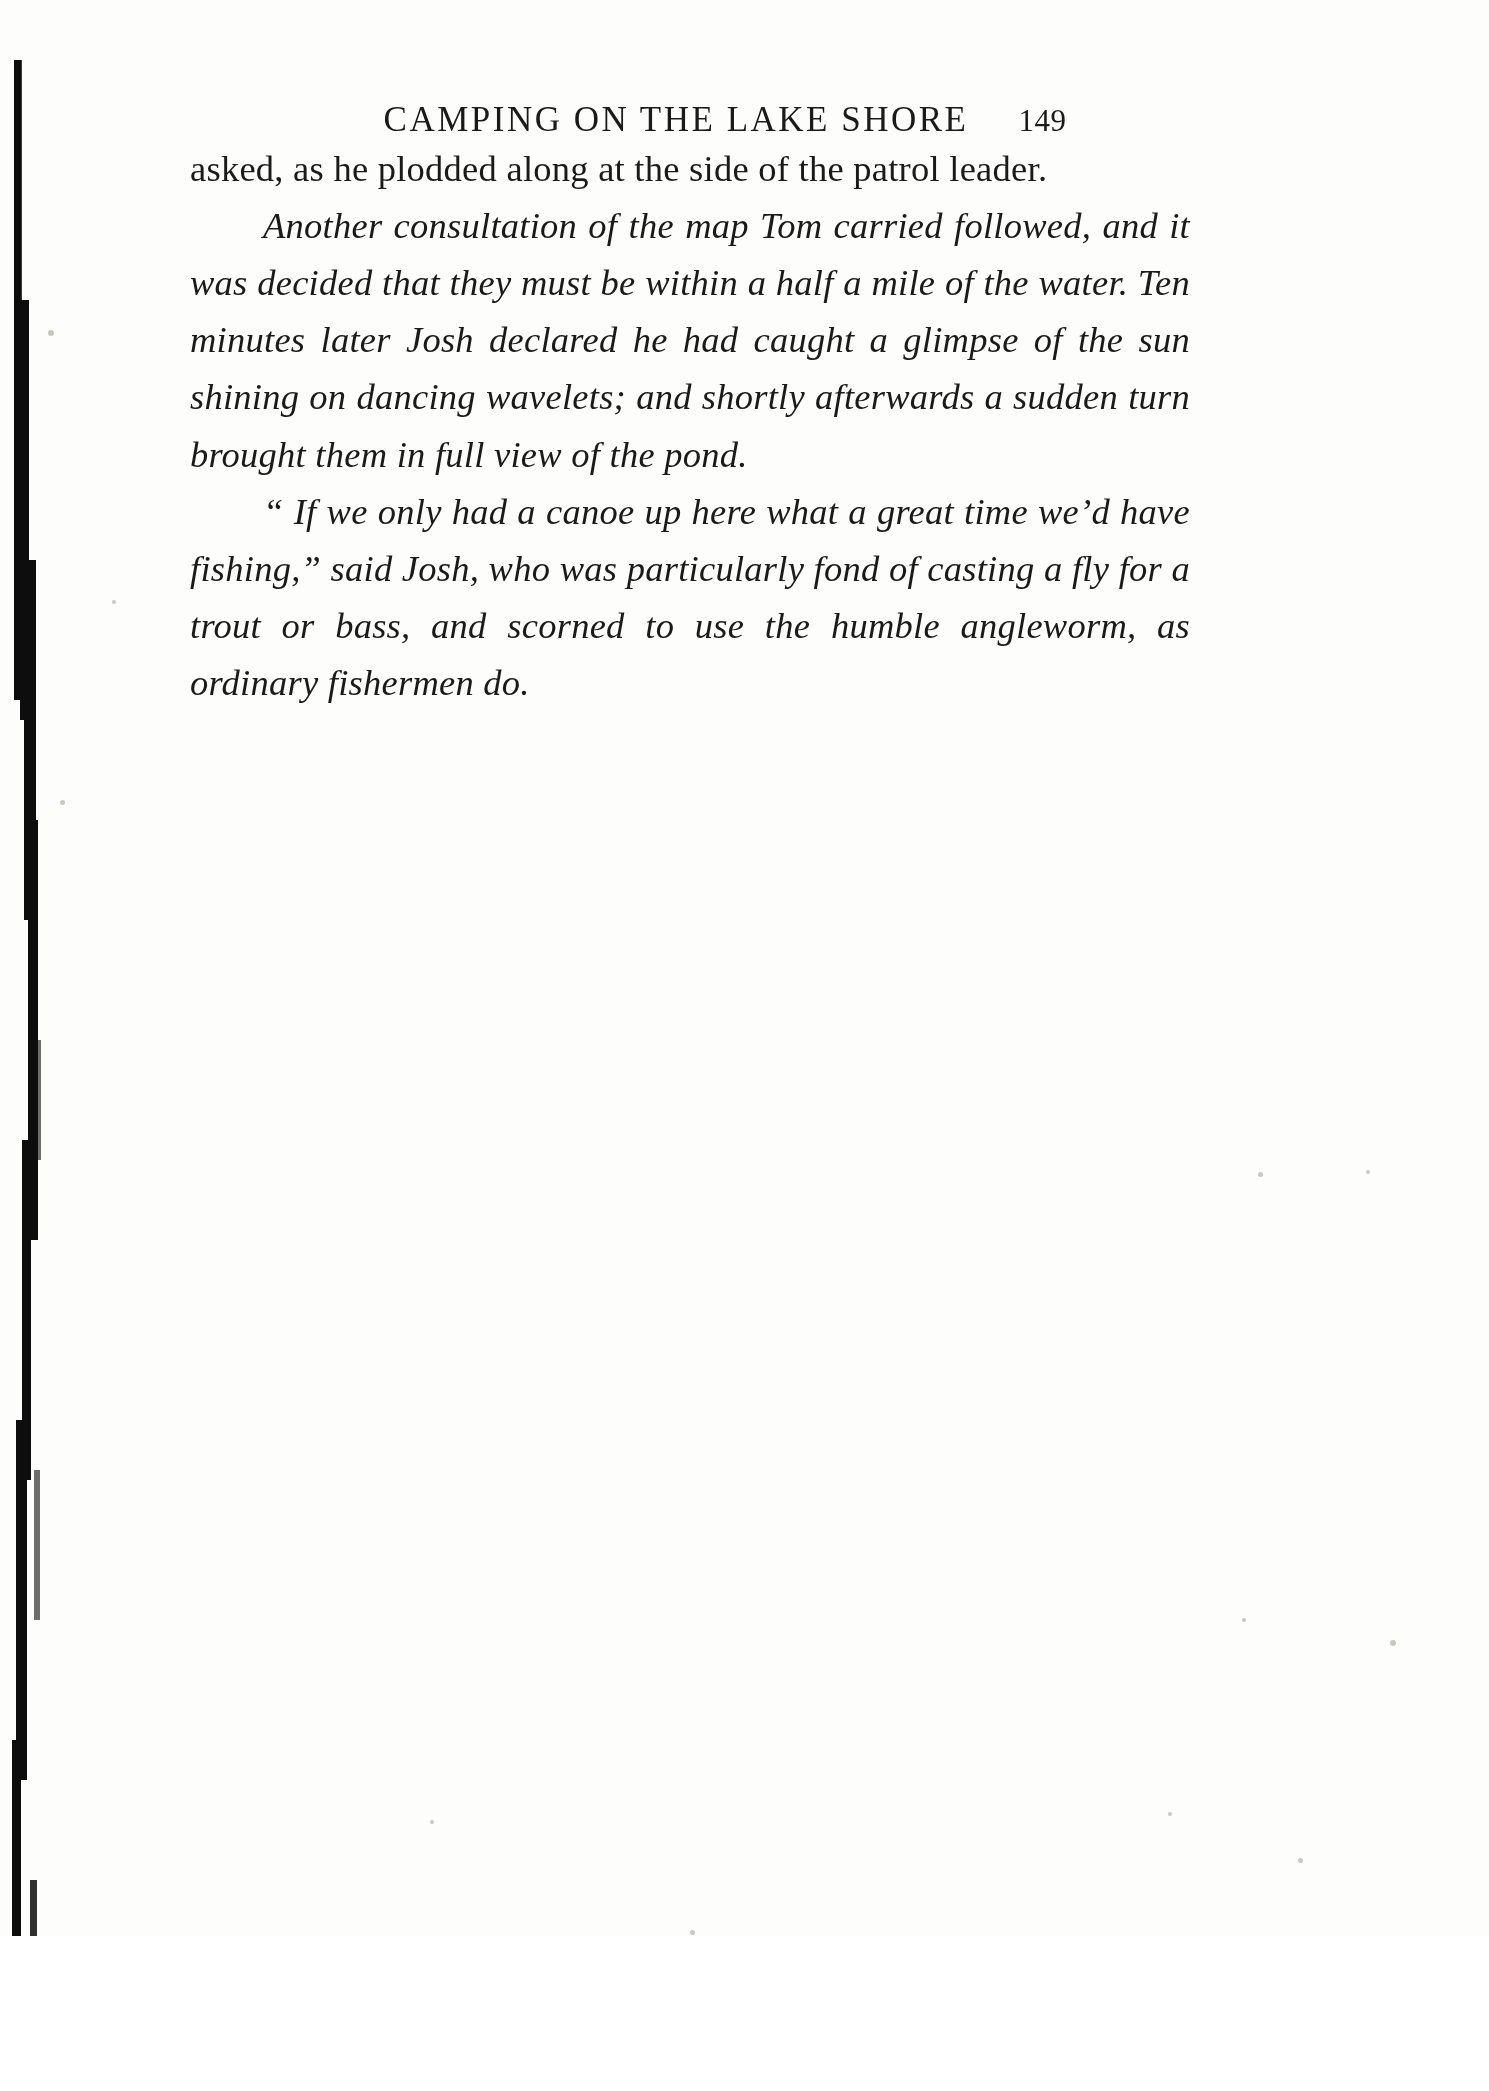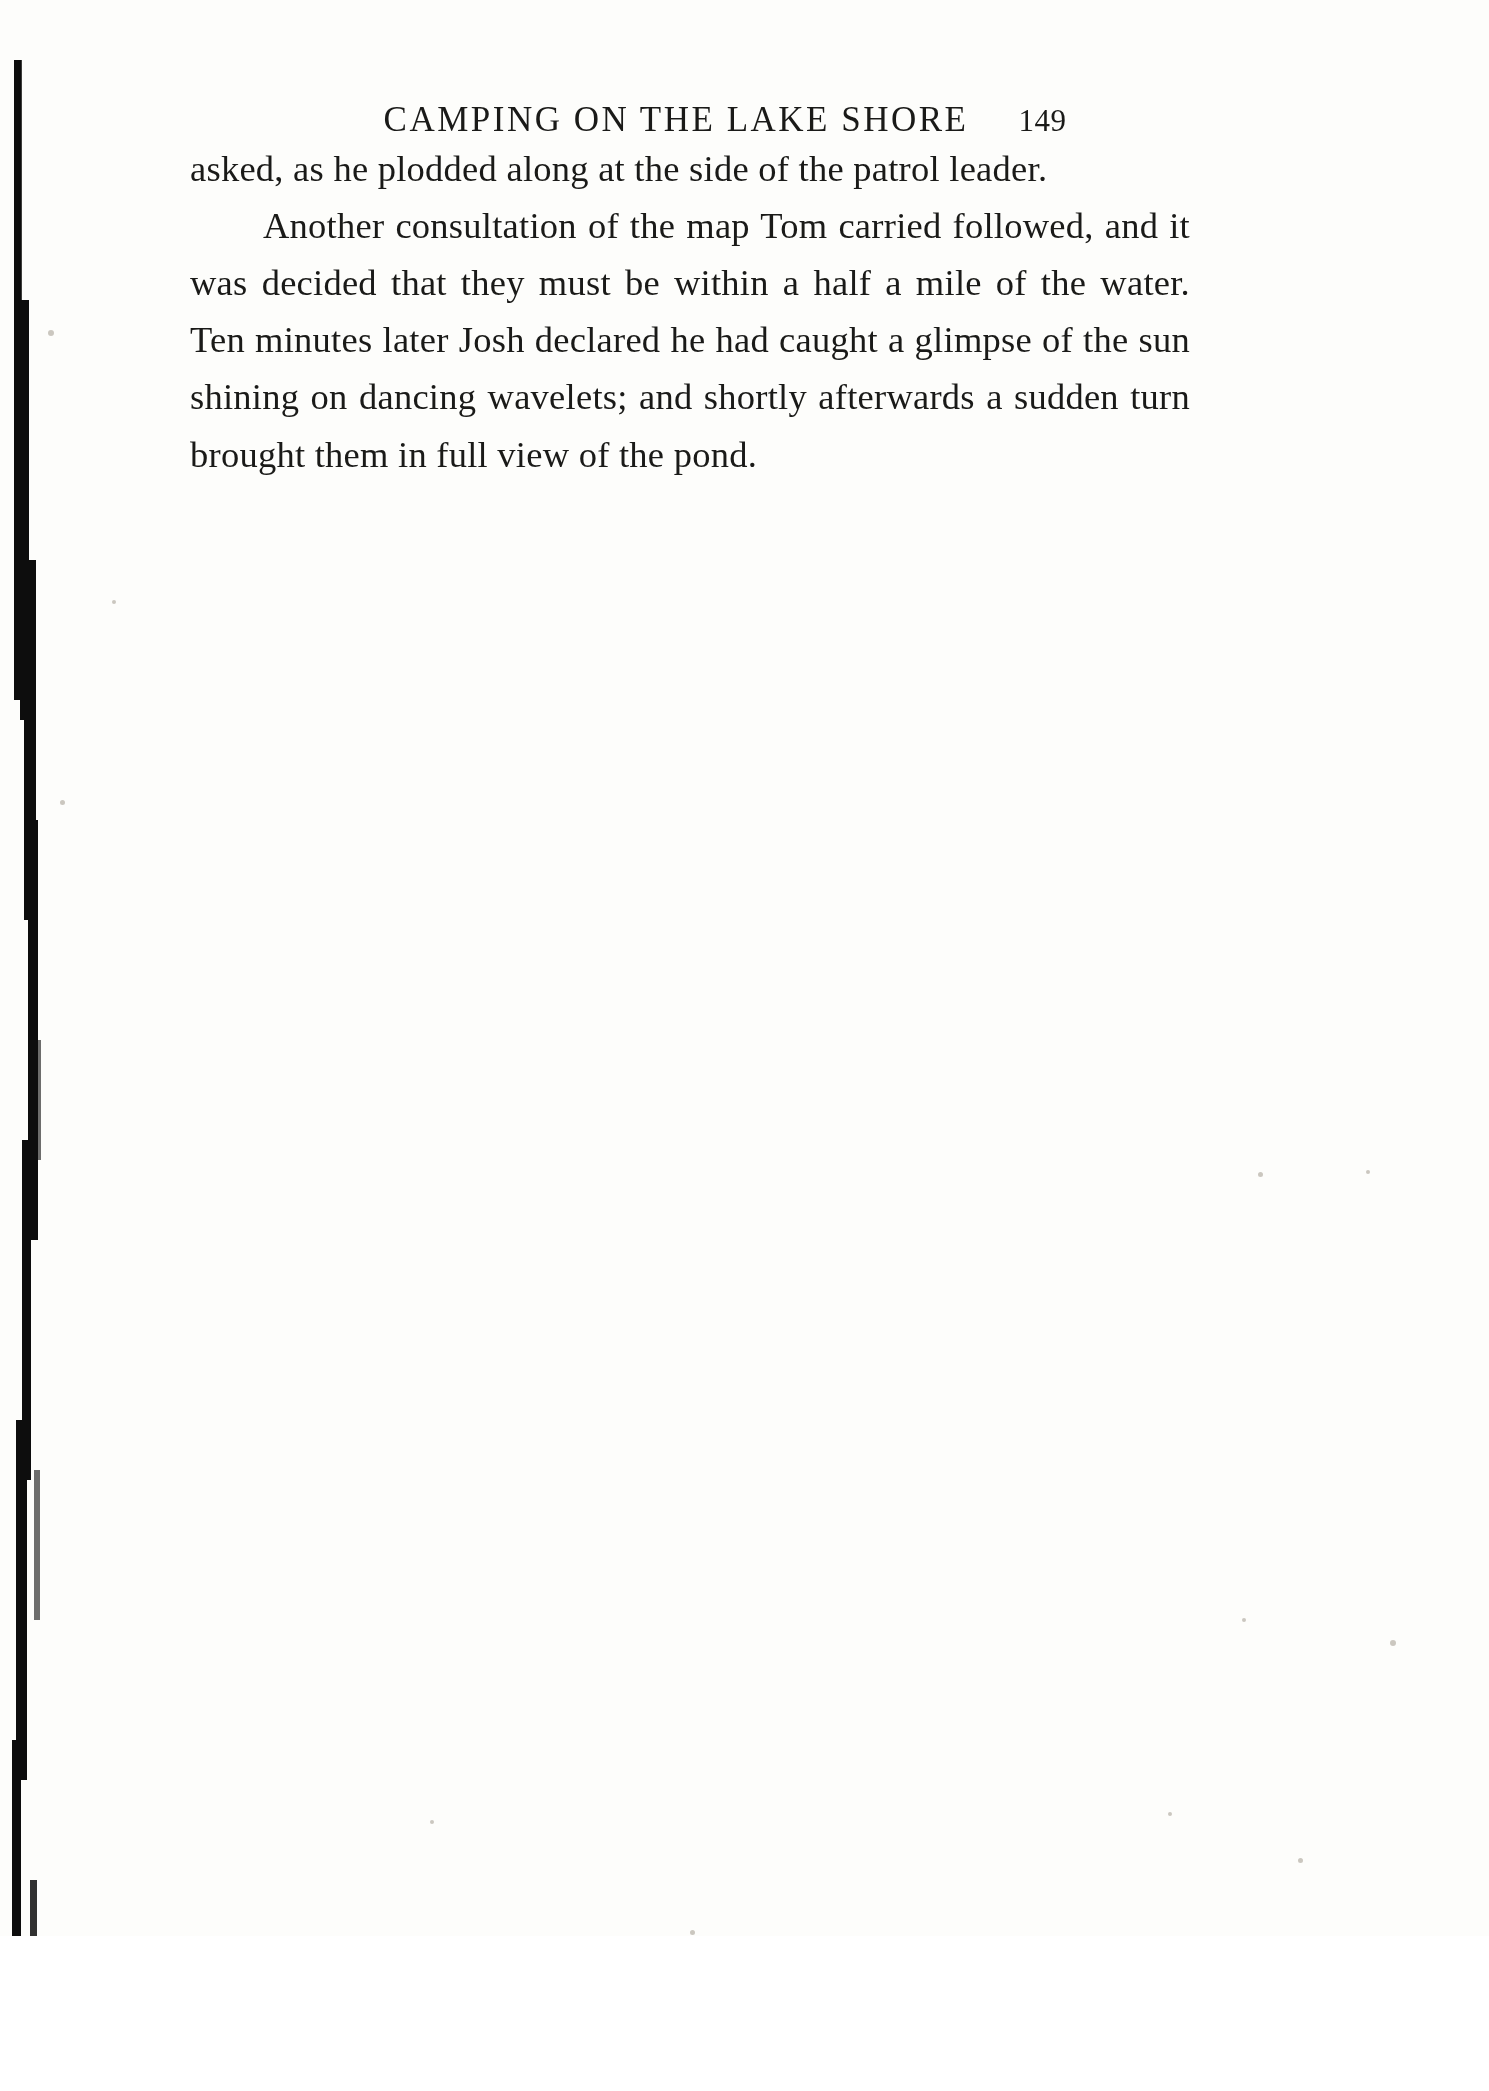--- a/index.html
+++ b/index.html
@@ -70,20 +70,21 @@
     text-align: justify;
     text-justify: inter-word;
     letter-spacing: 0.25px;
   }
   .body-text p {
     margin: 0;
     text-indent: 0;
   }
   .body-text p.ind {
     text-indent: 2.0em;
+    font-style: italic;
   }
   .body-text p.noj {
     text-align: left;
   }
 </style>
 </head>
 <body>
 
 <div id="page">
 
@@ -118,16 +119,17 @@
   <div class="page-inner">
 
     <div class="running-head">
       <span class="rh-title">CAMPING ON THE LAKE SHORE</span>
       <span class="rh-folio">149</span>
     </div>
 
     <div class="body-text" id="body-text">
         <p class="">asked, as he plodded along at the side of the patrol leader.</p>
         <p class="ind ">Another consultation of the map Tom carried followed, and it was decided that they must be within a half a mile of the water.  Ten minutes later Josh declared he had caught a glimpse of the sun shining on dancing wavelets; and shortly afterwards a sudden turn brought them in full view of the pond.</p>
+        <p class="ind ">“ If we only had a canoe up here what a great time we’d have fishing,” said Josh, who was particularly fond of casting a fly for a trout or bass, and scorned to use the humble angleworm, as ordinary fishermen do.</p>
       </div>
 
   </div>
 </div>
 
 </body></html>

